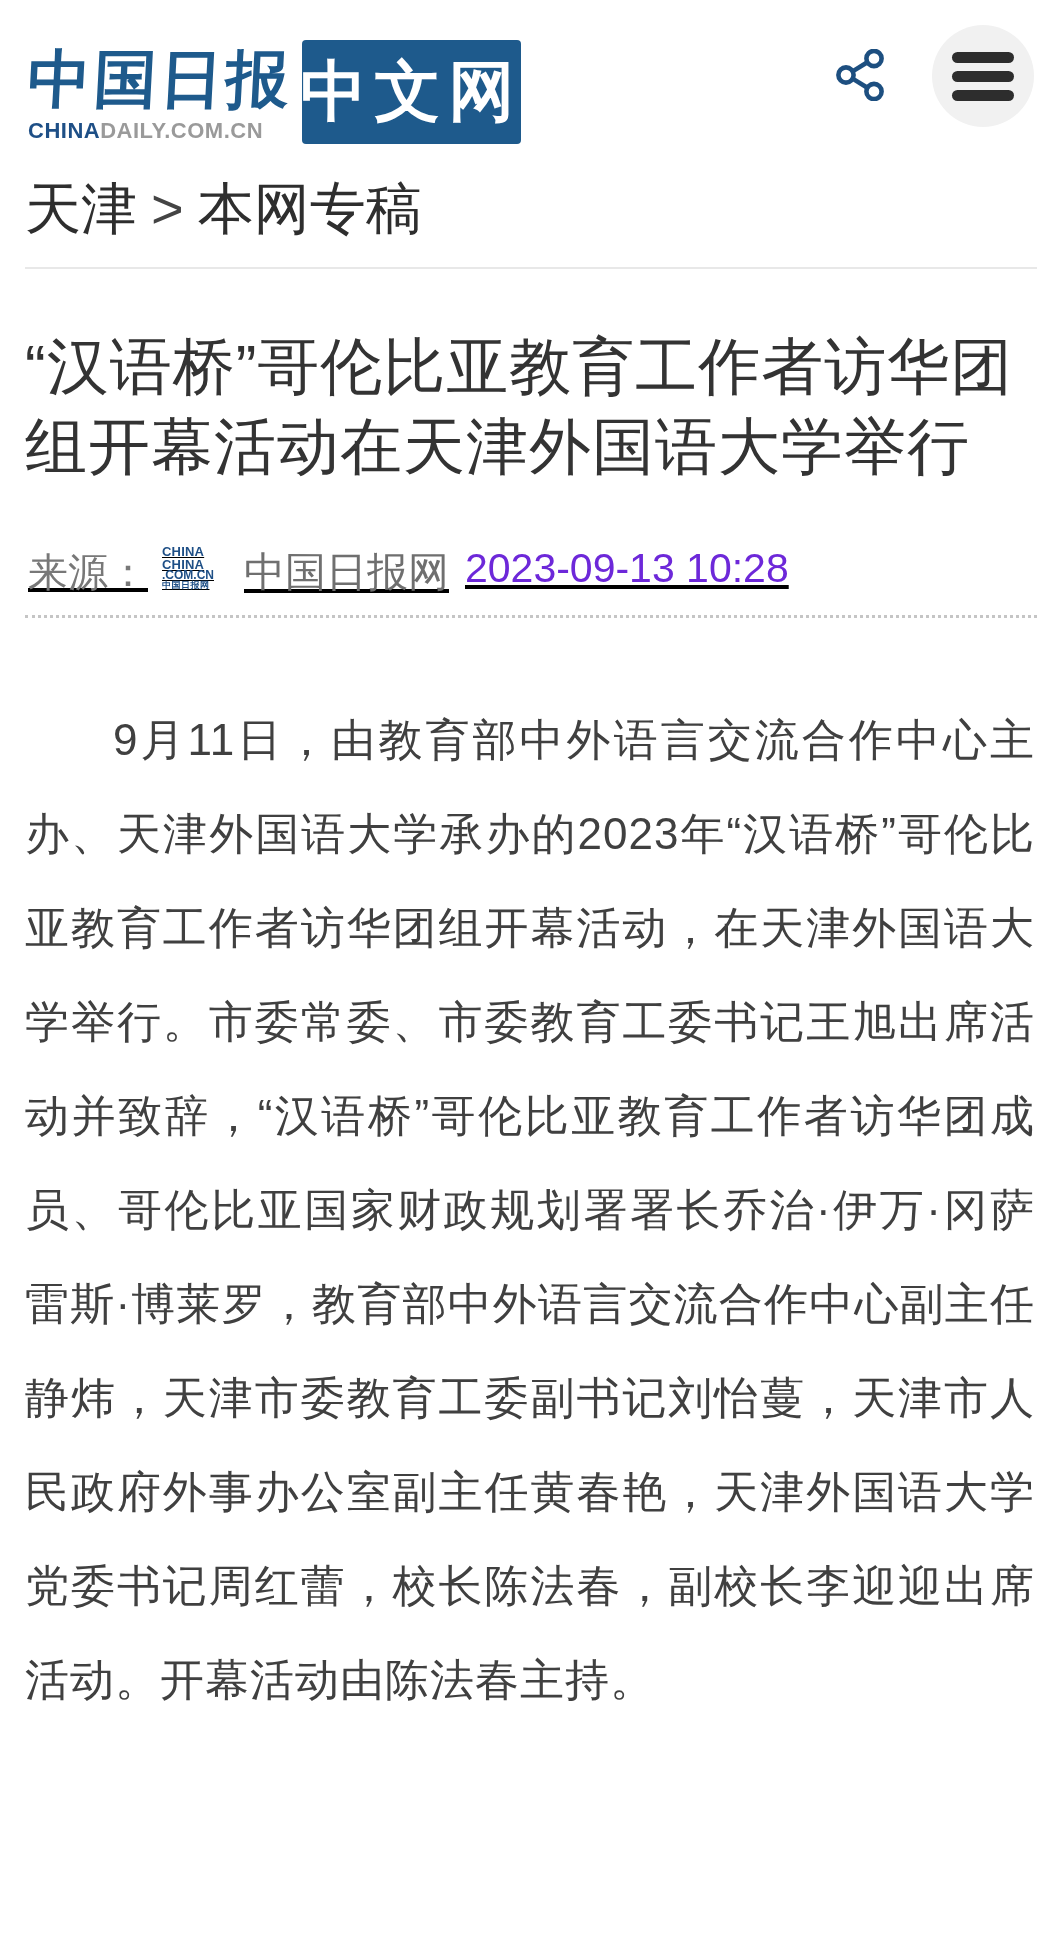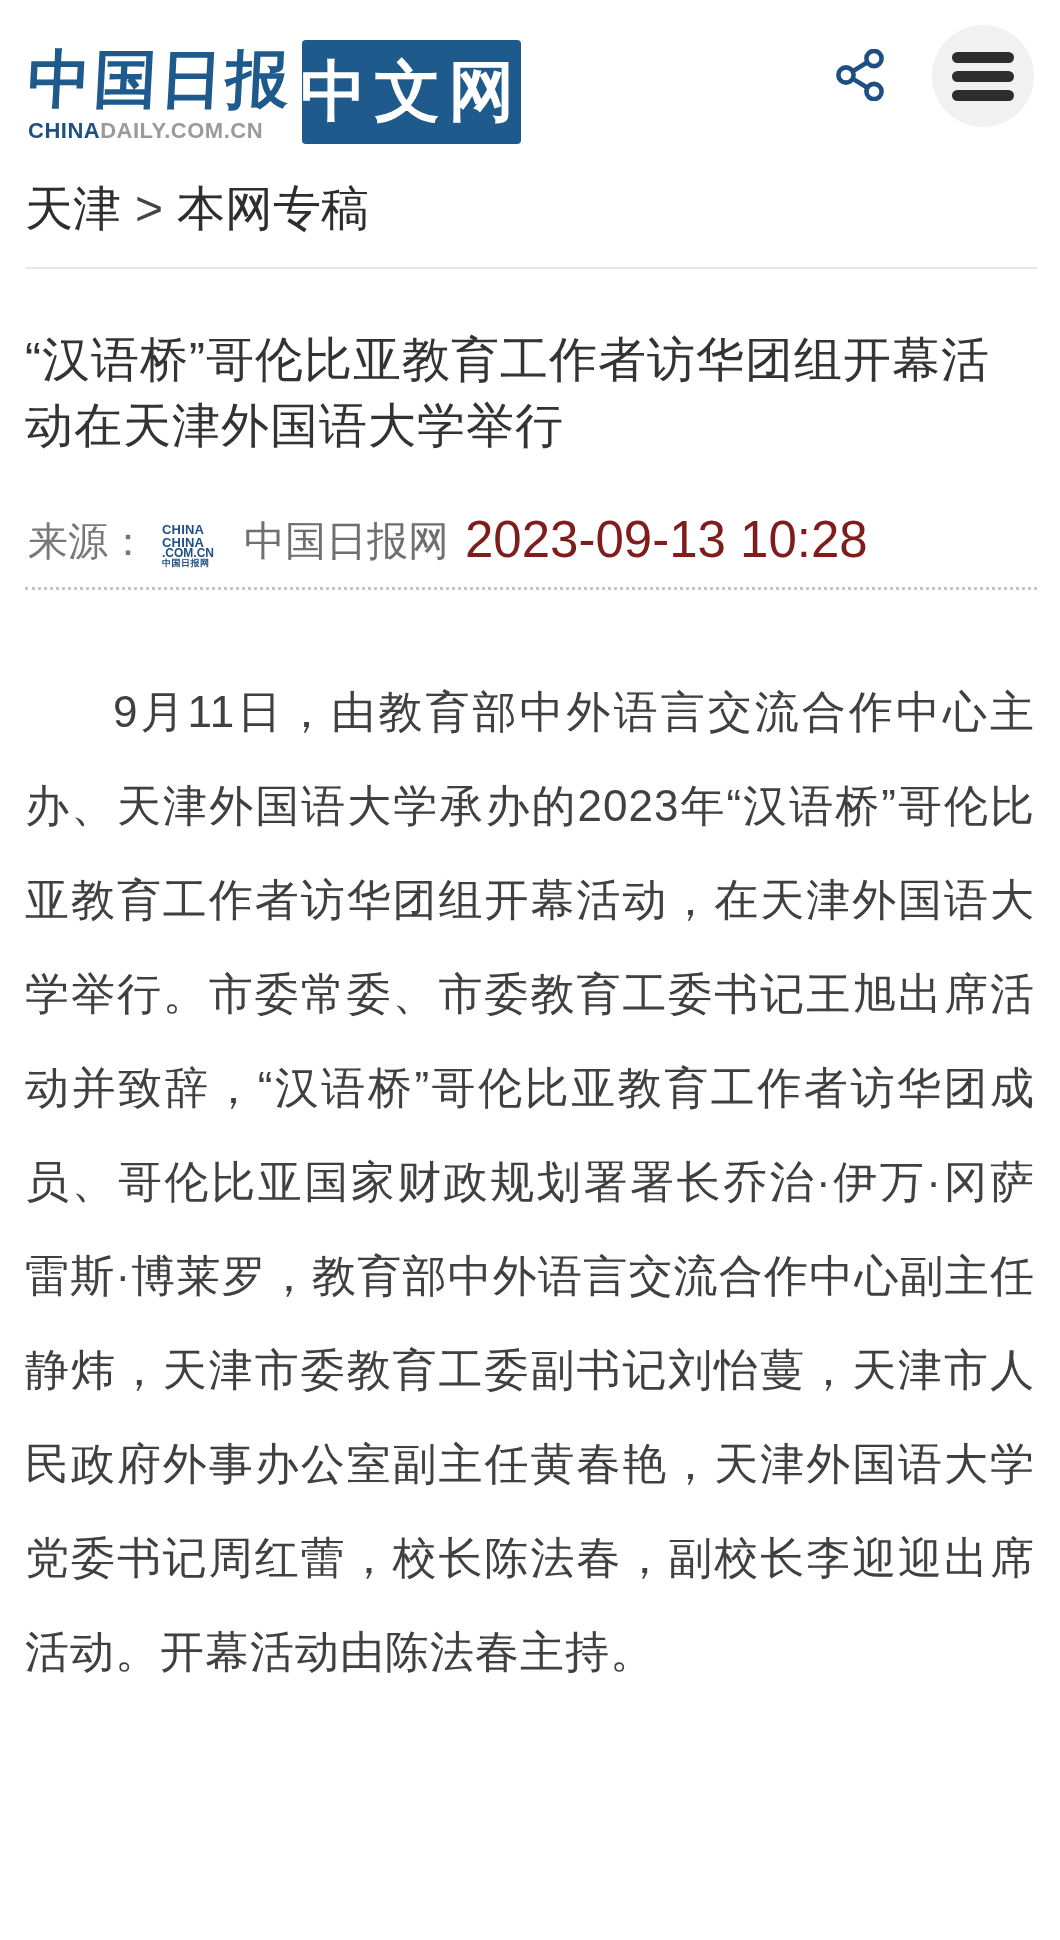--- a/index.html
+++ b/index.html
@@ -30,43 +30,43 @@
   }
   .header-actions { position: absolute; right: 26px; top: 25px; height: 102px; display: flex; align-items: center; gap: 48px; }
   .share-btn { background: none; border: none; cursor: pointer; display: block; padding: 0; }
   .menu-btn {
     width: 102px; height: 102px; border-radius: 50%; background: #f1f1f1; border: none; cursor: pointer;
     display: flex; flex-direction: column; align-items: center; justify-content: center; gap: 8px;
   }
   .menu-bar { width: 62px; height: 11px; border-radius: 6px; background: #2d2d2d; }
 
   
-  .breadcrumb { margin: 28px 25px 0 25px; font-size: 48px; color: #2e2e2e; line-height: 52px; }
+  .breadcrumb { margin: 28px 25px 0 25px; font-size: 56px; color: #2e2e2e; line-height: 52px; }
   .breadcrumb .sep { margin: 0 14px; color: #444; }
   .crumb { cursor: pointer; }
 
   .divider { margin: 32px 0 0 25px; width: 1012px; border: none; border-top: 2px solid #e8e8e8; }
 
   
   .article-title {
     margin: 58px 25px 0 25px;
-    font-size: 48px; line-height: 66px; font-weight: 400;
+    font-size: 62px; line-height: 80px; font-weight: 400;
     color: #333333; letter-spacing: 1px;
   }
-  .source-row { margin: 58px 25px 16px 28px; height: 52px; display: flex; align-items: flex-end; }
+  .source-row { margin: 58px 25px 16px 28px; height: 52px; display: flex; align-items: flex-start; text-decoration: underline; }
   .source-label { font-size: 40px; color: #787878; white-space: nowrap; }
   .source-logo {
     margin-left: 14px; margin-right: 30px; width: 52px;
     display: flex; flex-direction: column; align-items: flex-start; line-height: 1;
   }
   .source-logo .sl-big { font-size: 13px; font-weight: 800; color: #1e4f86; line-height: 13px; letter-spacing: 0.2px; }
   .source-logo .sl-small { font-size: 12px; font-weight: 700; color: #1e4f86; line-height: 9px; }
   .source-logo .sl-cn { font-size: 9px; font-weight: 700; color: #1e4f86; line-height: 11px; letter-spacing: 0.5px; }
   .source-name { font-size: 41px; color: #6f6f6f; white-space: nowrap; }
-  .source-time { font-size: 51px; color: #7f1d1d; margin-left: 16px; white-space: nowrap; }
+  .source-time { font-size: 41px; color: #6d28d9; margin-left: 16px; white-space: nowrap; }
 
   .dotted { margin: 18px 0 0 25px; width: 1012px; border: none; border-top: 3px dotted #c5c5c5; }
 
   .article-body {
     margin: 75px 25px 0 25px;
     font-size: 44px; line-height: 94px; color: #404040;
     text-align: justify; text-indent: 2em; letter-spacing: 1px;
   }
 </style>
 </head>

